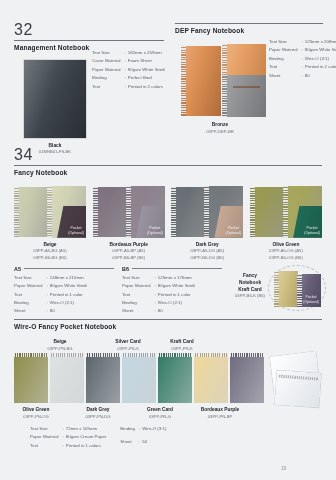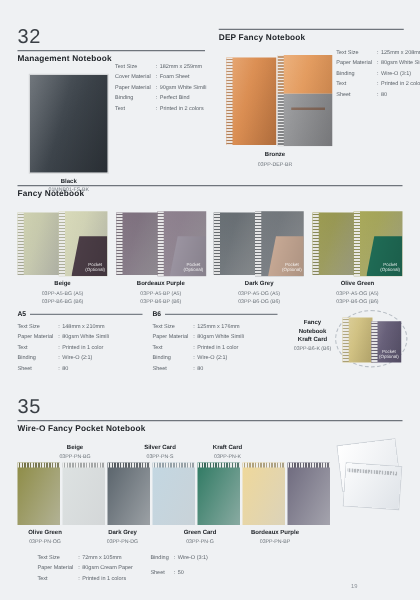--- a/index.html
+++ b/index.html
@@ -230,20 +230,21 @@
         </div>
     </div>
 
     <div class="cap">
       <div class="cap-name">Bronze</div>
       <div class="cap-code">03PP-DEP-BR</div>
     </div>
   </div>
 
   <div id="s34">
+    <div class="sec-num">34</div>
     <div class="sec-rule"></div>
     <div class="sec-title">Fancy Notebook</div>
 
     <div class="grid">
 
       <div class="item">
         <div class="pair">
           <div class="back nb" id="n0b" style="background: linear-gradient(115deg, rgb(200, 203, 164) 0%, rgba(0, 0, 0, 0.18) 160%);">
               <span class="coil"></span>
               <span class="sheen"></span>
@@ -410,21 +411,20 @@
               <span class="coil"></span>
               <span class="sheen"></span>
               <span class="pocket">Pocket<br>(Optional)</span>
             </div>
         </div>
       </div>
     </div>
   </div>
 
   <div id="s35">
-    <div class="sec-num">35</div>
     <div class="sec-rule"></div>
     <div class="sec-title">Wire-O Fancy Pocket Notebook</div>
 
     <div class="toplabels">
       <div class="cap" style="left:18px">
         <div class="cap-name">Beige</div>
         <div class="cap-code">03PP-PN-BG</div>
       </div>
       <div class="cap" style="left:86px">
         <div class="cap-name">Silver Card</div>

